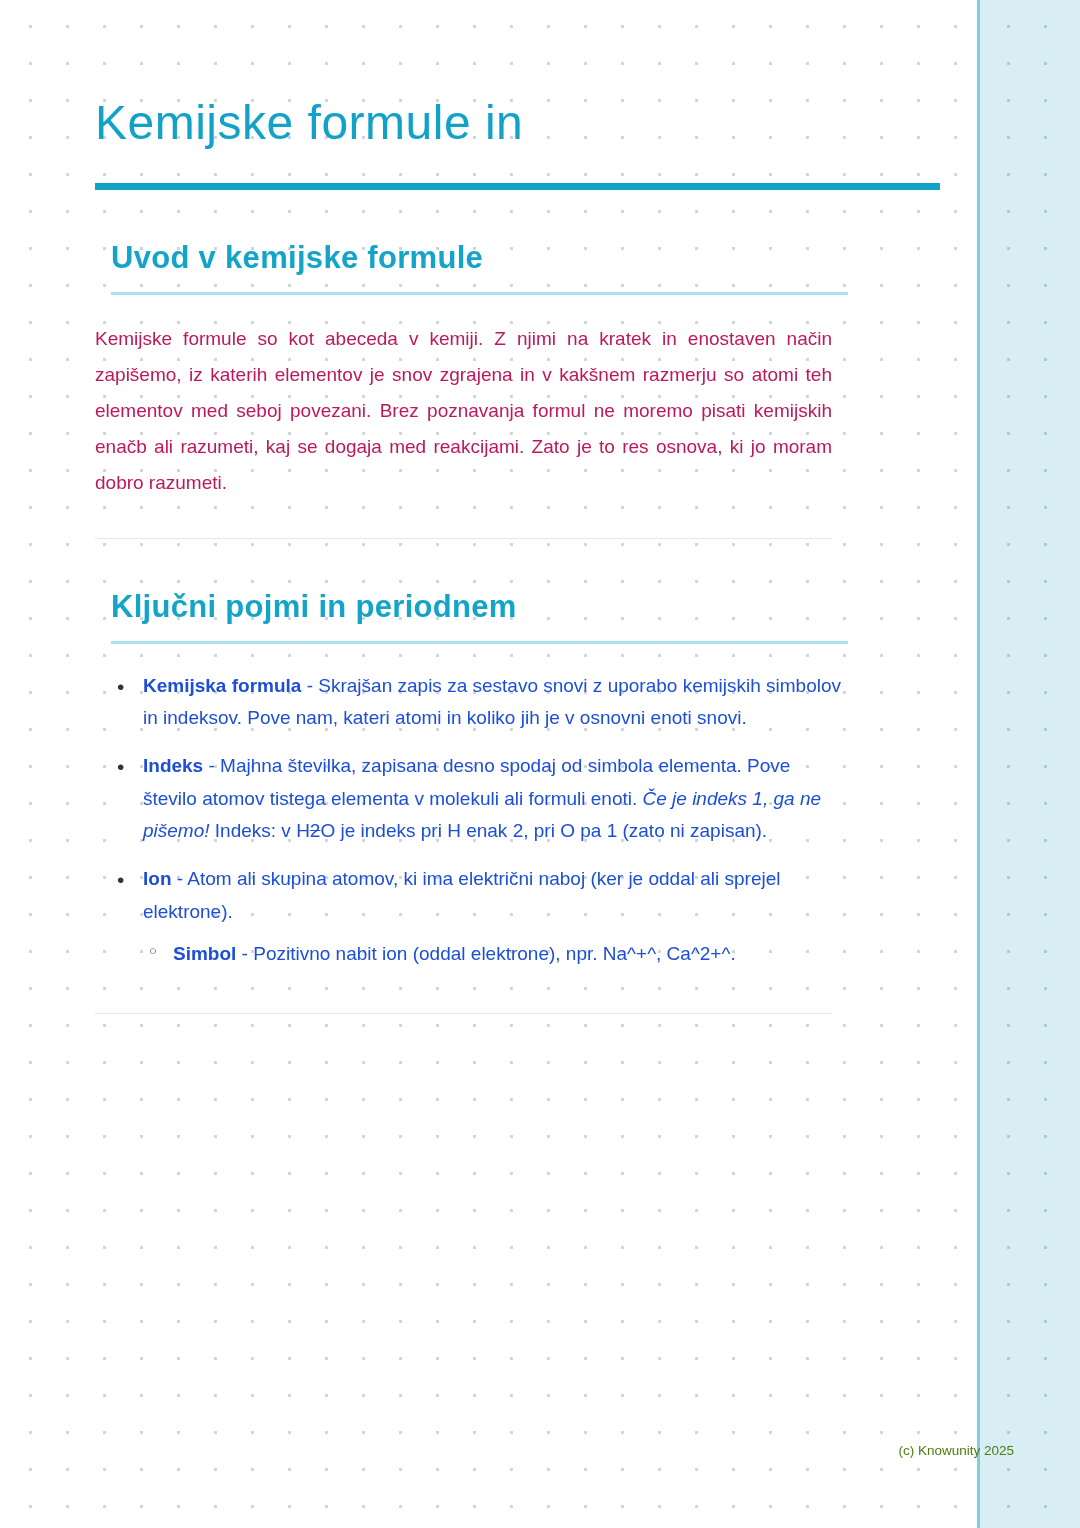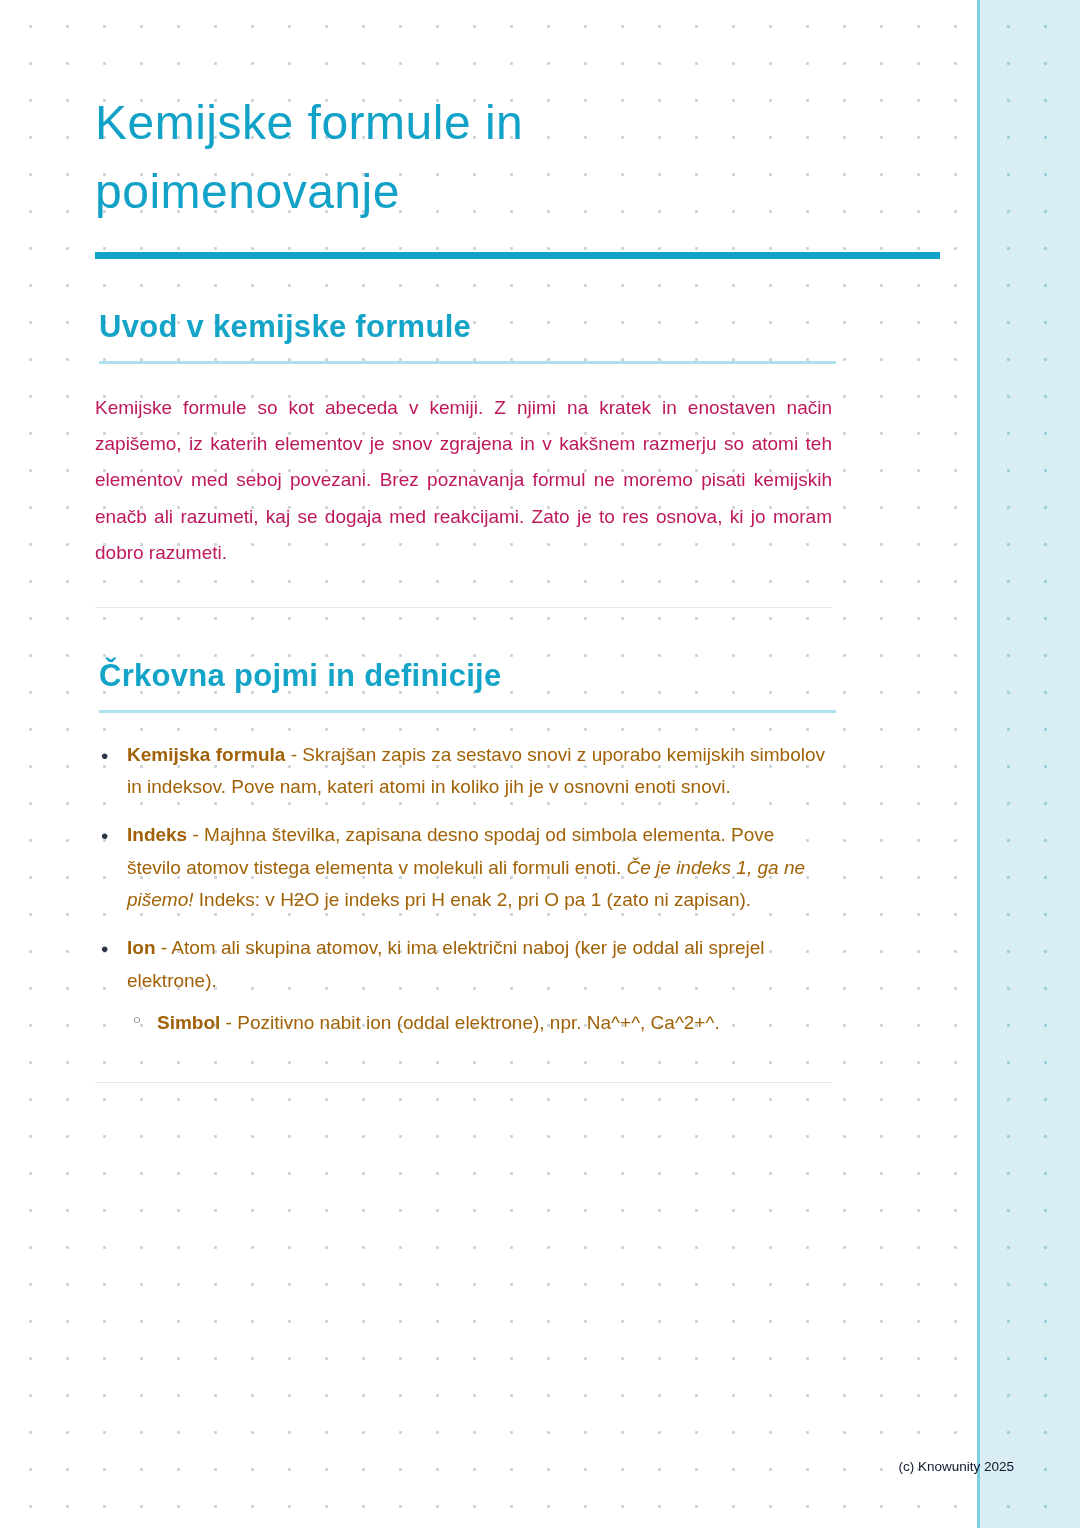--- a/index.html
+++ b/index.html
@@ -35,21 +35,21 @@
     letter-spacing:0.5px;
     color:#12a2c8;
   }
   .rule {
     margin-top:26px;
     height:7px;
     width:845px;
     background:#12a2c8;
   }
   h2 {
-    margin:4px;
+    margin:16px;
     margin-top:50px;
     font-size:31px;
     font-weight:800;
     letter-spacing:0.3px;
     color:#14a4c8;
     padding-bottom:16px;
     border-bottom:3px solid #ace2ee;
     width:737px;
   }
   .para {
@@ -61,27 +61,27 @@
     color:#be185d;
     text-align:justify;
   }
   .divider {
     margin-top:36px;
     width:737px;
     border-top:1px solid #e2e8ed;
   }
   .divider-bottom { margin-top:42px; }
   ul.deflist {
-    margin:0; padding:0;
+    margin:16px; padding:0;
     margin-top:26px;
     width:737px;
     list-style:none;
     font-size:19px;
     line-height:1.72;
-    color:#a16207;
+    color:#1d4ed8;
   }
   ul.deflist > li {
     position:relative;
     padding-left:32px;
     margin-bottom:15px;
   }
   ul.deflist > li::before {
     content:"\2022";
     position:absolute;
     left:6px; top:-1px;
@@ -103,46 +103,45 @@
     position:absolute;
     left:6px; top:2px;
     font-size:13px;
     color:#2b3748;
   }
   .b { font-weight:700; }
   .i { font-style:italic; }
   .s { text-decoration:line-through; }
   .footer {
     position:absolute;
-    right:66px; bottom:54px;
+    right:66px; bottom:70px;
     z-index:3;
     font-size:13.5px;
-    color:#0f172a;
+    color:#4d7c0f;
   }
 </style>
 </head>
 <body>
 
 <div class="dots"></div>
 <div class="stripe"></div>
 
 <div class="content">
   <h1>
     <span>Kemijske formule in</span><br>
-    <span>poimenovanje</span>
   </h1>
 
   <div class="rule"></div>
 
   <h2>Uvod v kemijske formule</h2>
   <p class="para">Kemijske formule so kot abeceda v kemiji. Z njimi na kratek in enostaven način zapišemo, iz katerih elementov je snov zgrajena in v kakšnem razmerju so atomi teh elementov med seboj povezani. Brez poznavanja formul ne moremo pisati kemijskih enačb ali razumeti, kaj se dogaja med reakcijami. Zato je to res osnova, ki jo moram dobro razumeti.</p>
 
   <div class="divider"></div>
 
-  <h2>Črkovna pojmi in definicije</h2>
+  <h2>Ključni pojmi in periodnem</h2>
   <ul class="deflist">
       <li><span class="b">Kemijska formula</span><span> - Skrajšan zapis za sestavo snovi z uporabo kemijskih simbolov in indeksov. Pove nam, kateri atomi in koliko jih je v osnovni enoti snovi.</span></li>
       <li><span class="b">Indeks</span><span> - Majhna številka, zapisana desno spodaj od simbola elementa. Pove število atomov tistega elementa v molekuli ali formuli enoti. </span><span class="i">Če je indeks 1, ga ne pišemo!</span><span> Indeks: v H</span><span class="s">2</span><span>O je indeks pri H enak 2, pri O pa 1 (zato ni zapisan).</span></li>
       <li><span class="b">Ion</span><span> - Atom ali skupina atomov, ki ima električni naboj (ker je oddal ali sprejel elektrone).</span><ul class="sublist">
           <li><span class="b">Simbol</span><span> - Pozitivno nabit ion (oddal elektrone), npr. Na^+^, Ca^2+^.</span></li>
         </ul></li>
     </ul>
 
   <div class="divider divider-bottom"></div>
 </div>

